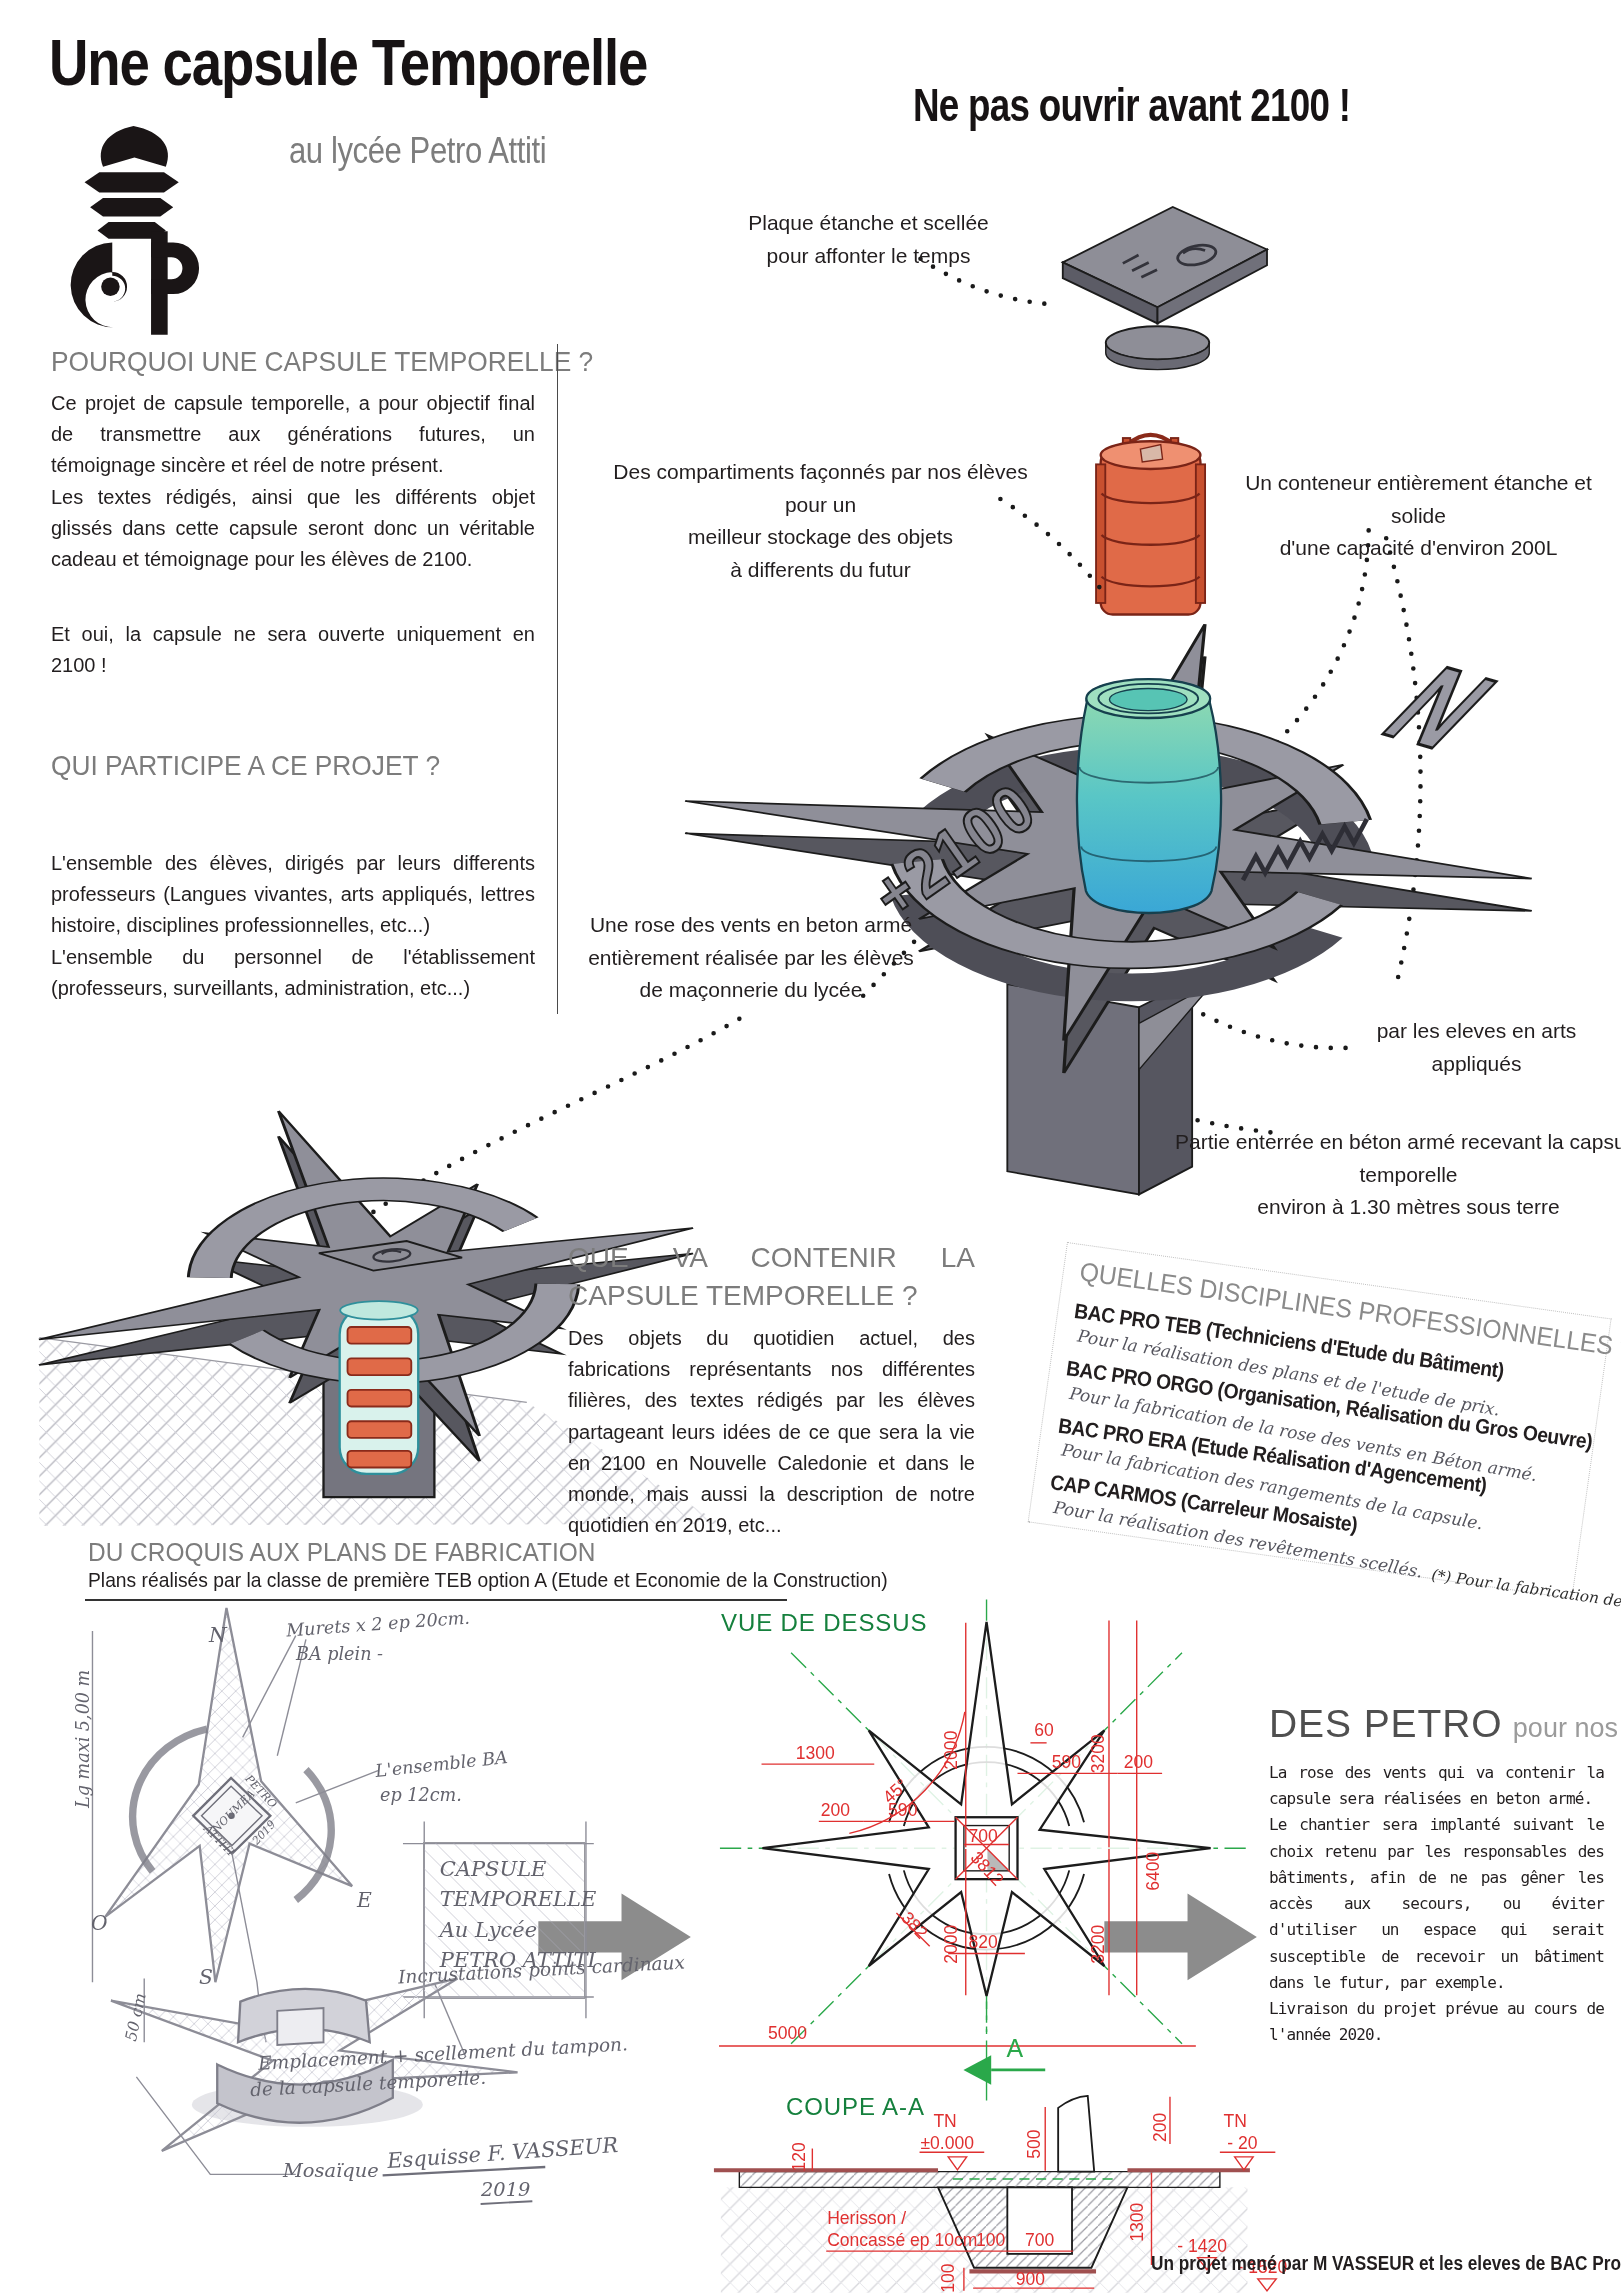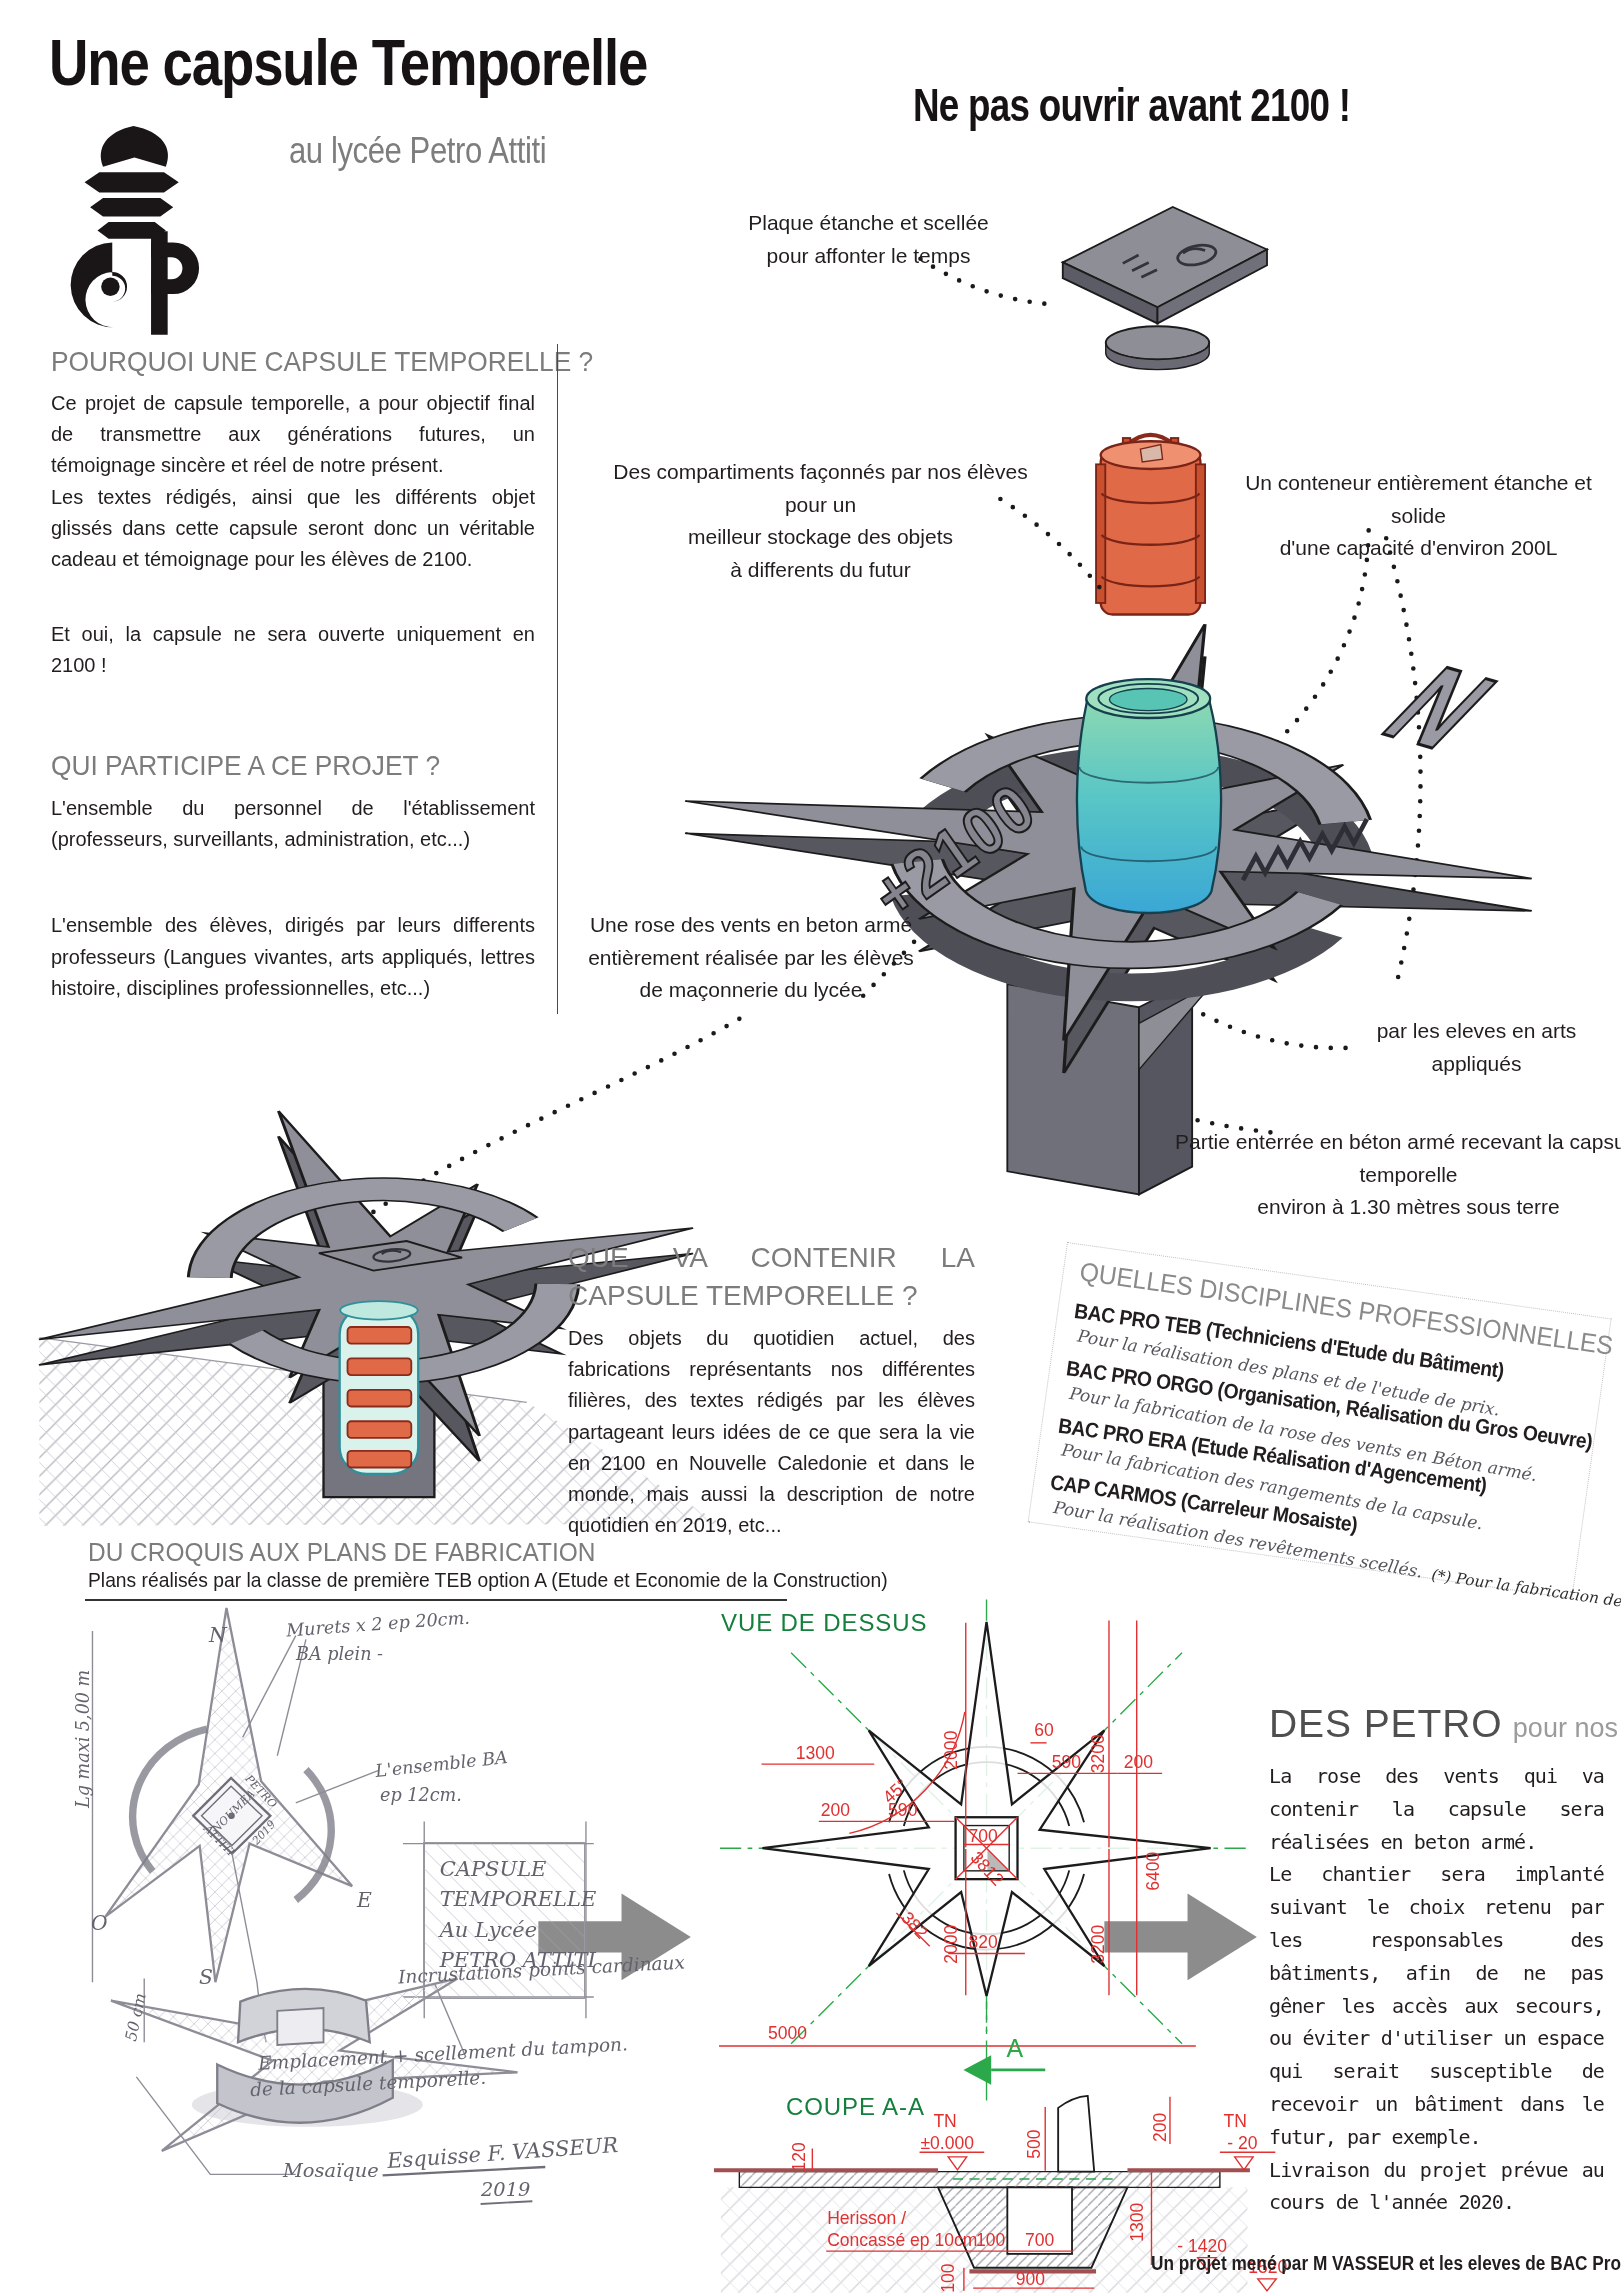--- a/index.html
+++ b/index.html
@@ -13,21 +13,21 @@
   .subtitle{font-size:37px;color:#7d7d7d;letter-spacing:-0.5px;
          transform:scaleX(.84);transform-origin:0 0;white-space:nowrap}
   .warning{font-size:46px;font-weight:600;color:#171314;letter-spacing:-0.9px;
          transform:scaleX(.80);transform-origin:0 0;white-space:nowrap}
   .h-gray{font-size:28px;color:#7c7c7c;transform:scaleX(.94);transform-origin:0 0;white-space:nowrap}
   .h-gray-wrap{font-size:28px;color:#7c7c7c;text-align:justify;line-height:1.35}
   .body-text{font-size:20px;line-height:1.56;text-align:justify}
   .body-text p{margin:0}
   .callout{font-size:21px;line-height:1.55;text-align:center}
   .hand{font-family:"DejaVu Serif",serif;font-style:italic;color:#63636d}
-  .mono-body{font-family:"DejaVu Sans Mono",monospace;font-size:20px;letter-spacing:-0.9px;
+  .mono-body{font-family:"DejaVu Sans Mono",monospace;font-size:16px;letter-spacing:-0.9px;
              line-height:1.64;text-align:justify}
   .mono-body p{margin:0}
   .disciplines{transform:rotate(8deg);transform-origin:0 0;border:1.8px dotted #c2c2c2;
                padding:11px 14px 8.3px 15.7px;background:rgba(255,255,255,.85)}
   .disc-head{font-size:26px;color:#8a8a8a;white-space:nowrap;transform:scaleX(.95);transform-origin:0 0}
   .disc-title{font-size:21px;font-weight:600;letter-spacing:-0.5px;margin-top:12px;white-space:nowrap;
               transform:scaleX(.92);transform-origin:0 0}
   .disc-desc{font-family:"DejaVu Serif",serif;font-style:italic;font-size:17px;color:#55555e;
              margin:1.8px 0 0 7.4px;transform:rotate(2deg);transform-origin:0 0;white-space:nowrap}
   .cad-green{color:#15803d;font-size:24px;letter-spacing:0.9px;white-space:nowrap}
@@ -341,22 +341,22 @@
 
 <div class="abs h-gray" style="left:51px;top:346px;z-index:2">POURQUOI UNE CAPSULE TEMPORELLE ?</div>
 <div class="abs body-text" style="left:51px;top:388px;width:484px;z-index:2">
   <p>Ce projet de capsule temporelle, a pour objectif final de transmettre aux générations futures, un témoignage sincère et réel de notre présent.</p>
   <p>Les textes rédigés, ainsi que les différents objet glissés dans cette capsule seront donc un véritable cadeau et témoignage pour les élèves de 2100.</p>
   <p style="margin-top:44px">Et oui, la capsule ne sera ouverte uniquement  en 2100 !</p>
 </div>
 
 <div class="abs h-gray" style="left:51px;top:750px;z-index:2">QUI PARTICIPE A CE PROJET ?</div>
 <div class="abs body-text" style="left:51px;top:793px;width:484px;z-index:2">
+  <p style="margin-top:55px">L'ensemble des élèves, dirigés par leurs differents professeurs (Langues vivantes, arts appliqués, lettres histoire, disciplines professionnelles, etc...)</p>
   <p>L'ensemble du personnel de l'établissement (professeurs, surveillants, administration, etc...)</p>
-  <p style="margin-top:55px">L'ensemble des élèves, dirigés par leurs differents professeurs (Langues vivantes, arts appliqués, lettres histoire, disciplines professionnelles, etc...)</p>
 </div>
 
 <div class="abs divider" style="left:557px;top:344px;height:670px;z-index:2"></div>
 
 <div class="abs callout" style="left:739px;top:207px;width:259px;z-index:2">
   <div>Plaque étanche et scellée</div>
   <div>pour affonter le temps</div>
 </div>
 <div class="abs callout" style="left:601px;top:456px;width:439px;z-index:2">
   <div>Des compartiments façonnés par nos élèves pour un</div>

